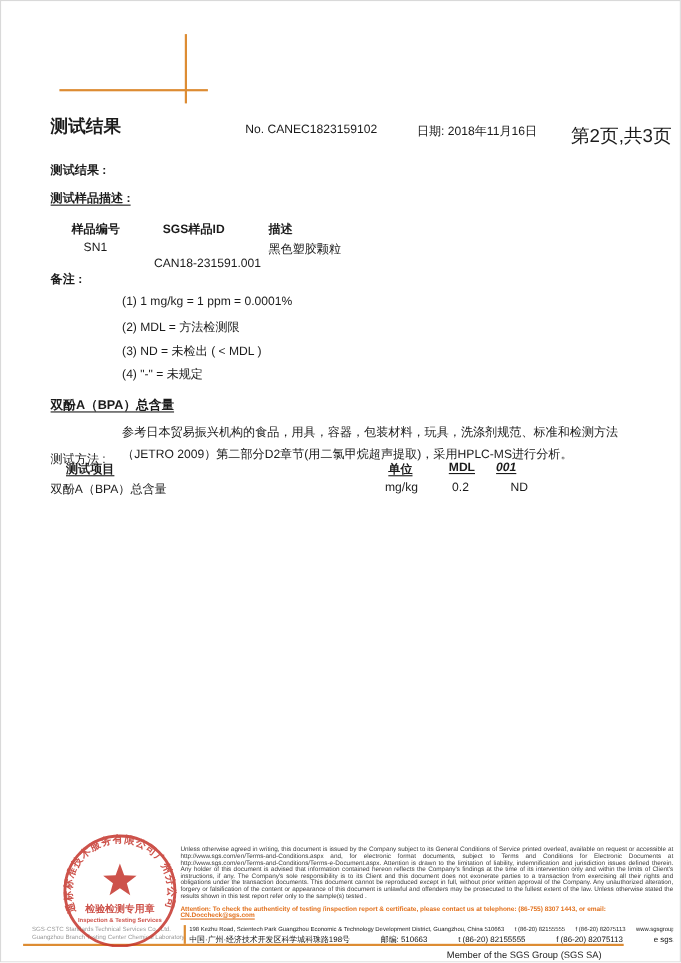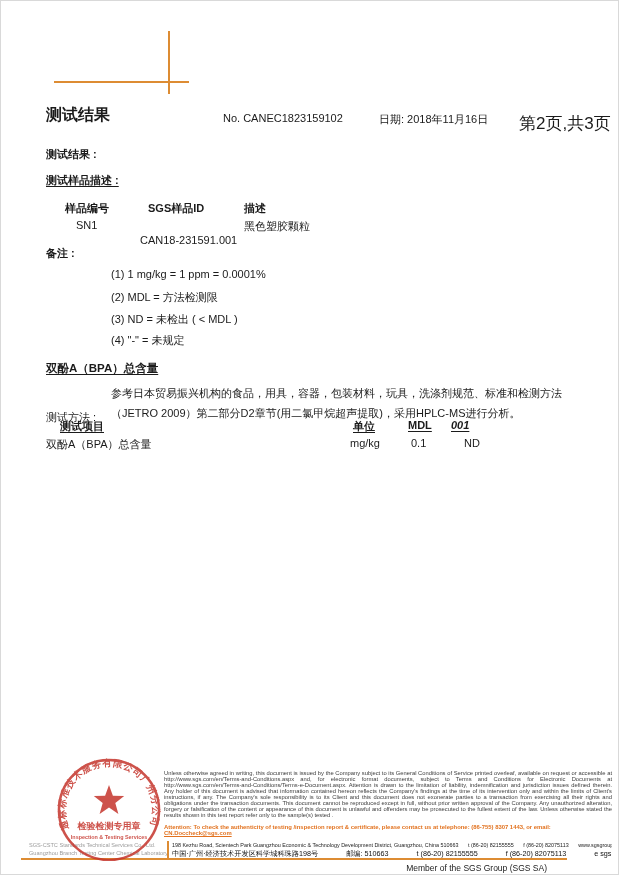--- a/index.html
+++ b/index.html
@@ -134,21 +134,21 @@
   <div class="abs bold uline bpa-heading">双酚A（BPA）总含量</div>
   <div class="abs t11 method-label">测试方法 :</div>
   <div class="abs t11 method-text">参考日本贸易振兴机构的食品，用具，容器，包装材料，玩具，洗涤剂规范、标准和检测方法（JETRO 2009）第二部分D2章节(用二氯甲烷超声提取)，采用HPLC-MS进行分析。</div>
 
   <div class="abs t11 bold uline rt-h1">测试项目</div>
   <div class="abs t11 bold uline rt-h2">单位</div>
   <div class="abs t11 bold uline rt-h3">MDL</div>
   <div class="abs t11 bold uline rt-h4">001</div>
   <div class="abs t11 rt-v1">双酚A（BPA）总含量</div>
   <div class="abs t11 rt-v2">mg/kg</div>
-  <div class="abs t11 rt-v3">0.1</div>
+  <div class="abs t11 rt-v3">0.2</div>
   <div class="abs t11 rt-v4">ND</div>
 
   <div class="abs company-1">SGS-CSTC Standards Technical Services Co., Ltd.</div>
   <div class="abs company-2">Guangzhou Branch Testing Center Chemical Laboratory.</div>
 
   <div class="abs disclaimer">Unless otherwise agreed in writing, this document is issued by the Company subject to its General Conditions of Service printed overleaf, available on request or accessible at http://www.sgs.com/en/Terms-and-Conditions.aspx and, for electronic format documents, subject to Terms and Conditions for Electronic Documents at http://www.sgs.com/en/Terms-and-Conditions/Terms-e-Document.aspx. Attention is drawn to the limitation of liability, indemnification and jurisdiction issues defined therein. Any holder of this document is advised that information contained hereon reflects the Company's findings at the time of its intervention only and within the limits of Client's instructions, if any. The Company's sole responsibility is to its Client and this document does not exonerate parties to a transaction from exercising all their rights and obligations under the transaction documents. This document cannot be reproduced except in full, without prior written approval of the Company. Any unauthorized alteration, forgery or falsification of the content or appearance of this document is unlawful and offenders may be prosecuted to the fullest extent of the law. Unless otherwise stated the results shown in this test report refer only to the sample(s) tested .</div>
   <div class="abs attention"><span>Attention: To check the authenticity of testing /inspection report &amp; certificate, please contact us at telephone: (86-755) 8307 1443, or email: </span><a href="#">CN.Doccheck@sgs.com</a></div>
 
   <div class="abs addr-sep"></div>
   <div class="abs addr-en">

